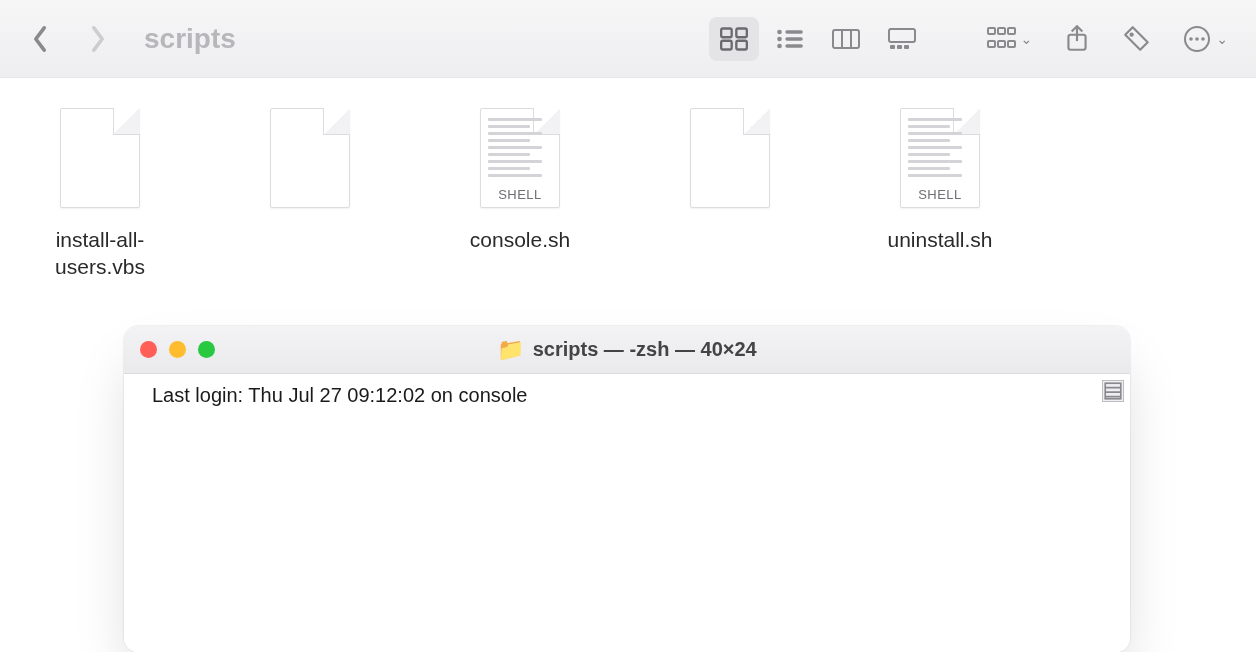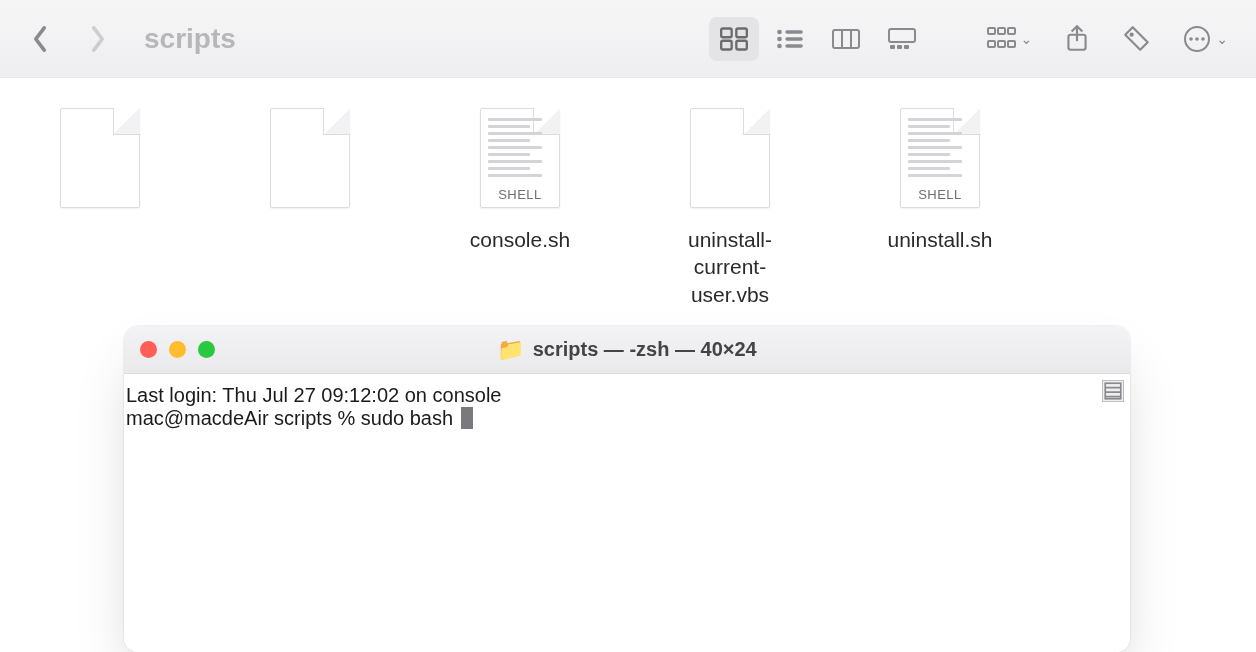--- a/index.html
+++ b/index.html
@@ -37,21 +37,21 @@
     .file-name { font-size:21px; line-height:1.3; color:#2a2a2c; }
 
     
     .terminal { position:absolute; top:326px; left:124px; width:1006px; height:326px; border-radius:14px; box-shadow:0 30px 60px -12px rgba(0,0,0,.18),0 0 0 1px rgba(0,0,0,.05); overflow:hidden; background:#fff; }
     .term-titlebar { height:48px; background:linear-gradient(#f3f3f5,#eaeaec); border-bottom:1px solid #dcdcdf; display:flex; align-items:center; padding:0 16px; position:relative;}
     .traffic { display:flex; gap:12px; }
     .tl { width:17px; height:17px; border-radius:50%; }
     .red{background:#ff5f57;} .yel{background:#febc2e;} .grn{background:#28c840;}
     .term-title { position:absolute; left:0; right:0; text-align:center; font-size:20px; font-weight:600; color:#444; display:flex; align-items:center; justify-content:center; gap:8px; pointer-events:none;}
     .term-title .folder{font-size:22px;}
-    .term-body { position:relative; padding:10px 10px 10px 2px; font-family:"Menlo","Andale Mono",monospace; font-size:20px; color:#1a1a1a; height:calc(100% - 48px); background:#fff;}
+    .term-body { position:relative; padding:10px 10px 10px 28px; font-family:"Menlo","Andale Mono",monospace; font-size:20px; color:#1a1a1a; height:calc(100% - 48px); background:#fff;}
     .term-body .icon-btn{position:absolute;top:6px;right:6px;width:22px;height:22px;border:1px solid #bdbdc2;background:#efeff1;display:flex;align-items:center;justify-content:center;}
     .term-line{white-space:pre;}
     .cursor{display:inline-block;width:12px;height:22px;background:#7a7a7e;vertical-align:text-bottom;margin-left:2px;}
   </style>
 </head>
 <body>
 
 <div class="toolbar">
   <div class="nav-btns">
     <div class="chev">
@@ -143,20 +143,21 @@
     </div>
   </div>
 </div>
 
 <div class="content" id="files">
     <div class="file">
       <div class="file-icon">
         <div class="sheet"></div>
         <div class="dog-ear"></div>
       </div>
+      <div class="file-name">install-<wbr>all-<wbr>users.vbs</div>
     </div>
     <div class="file">
       <div class="file-icon">
         <div class="sheet"></div>
         <div class="dog-ear"></div>
       </div>
     </div>
     <div class="file">
       <div class="file-icon">
         <div class="sheet"></div>
@@ -174,21 +175,20 @@
         </div>
         <div class="shell-tag">SHELL</div>
       </div>
       <div class="file-name">console.sh</div>
     </div>
     <div class="file">
       <div class="file-icon">
         <div class="sheet"></div>
         <div class="dog-ear"></div>
       </div>
-      <div class="file-name">uninstall-<wbr>current-<wbr>user.vbs</div>
     </div>
     <div class="file">
       <div class="file-icon">
         <div class="sheet"></div>
         <div class="dog-ear"></div>
         <div class="shell-lines">
           <span></span>
           <span></span>
           <span></span>
           <span></span>
@@ -219,15 +219,14 @@
   <div class="term-body">
     <div class="icon-btn">
         <svg viewBox="0 0 18 18">
           <rect x="2" y="2" width="14" height="14" fill="none" stroke="#8a8a8e" stroke-width="1.5"></rect>
           <line x1="2" y1="6" x2="16" y2="6" stroke="#8a8a8e" stroke-width="1.5"></line>
           <line x1="2" y1="10" x2="16" y2="10" stroke="#8a8a8e" stroke-width="1.5"></line>
           <line x1="2" y1="14" x2="16" y2="14" stroke="#8a8a8e" stroke-width="1.5"></line>
         </svg>
       </div>
     <div class="term-line">Last login: Thu Jul 27 09:12:02 on console</div>
-    <div class="term-line"><span>mac@macdeAir scripts % sudo bash </span><span class="cursor"></span></div>
   </div>
 </div>
 
 </body></html>

